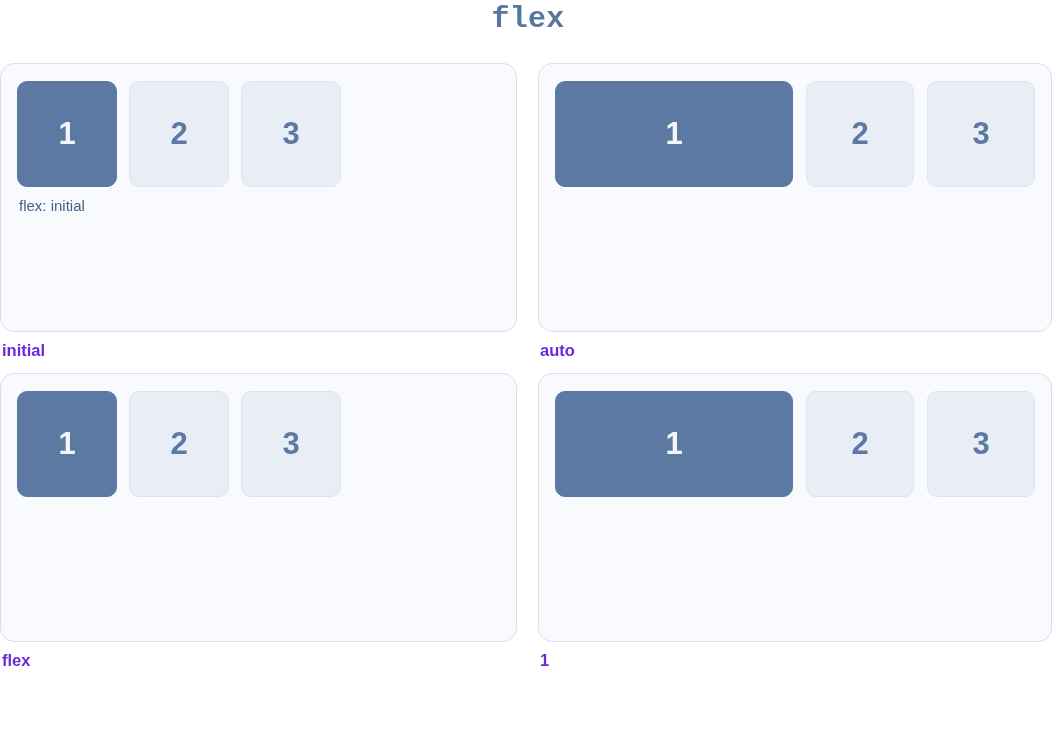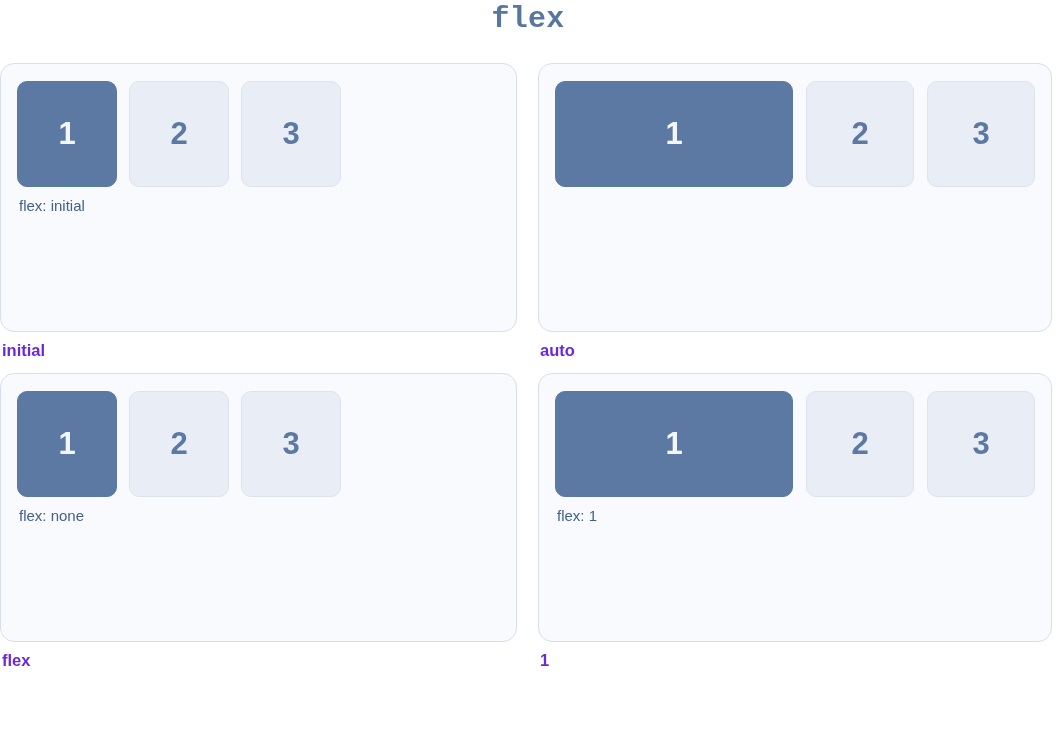--- a/index.html
+++ b/index.html
@@ -120,30 +120,28 @@
     <div class="caption">auto</div>
   </div>
 
   <div class="cell">
     <div class="panel">
       <div class="row">
         <div class="item first">1</div>
         <div class="item">2</div>
         <div class="item">3</div>
       </div>
-      <div class="css-label">flex: none</div>
     </div>
     <div class="caption">flex</div>
   </div>
 
   <div class="cell grow">
     <div class="panel">
       <div class="row">
         <div class="item first">1</div>
         <div class="item">2</div>
         <div class="item">3</div>
       </div>
-      <div class="css-label">flex: 1</div>
     </div>
     <div class="caption">1</div>
   </div>
 
 </div>
 
 </body></html>

